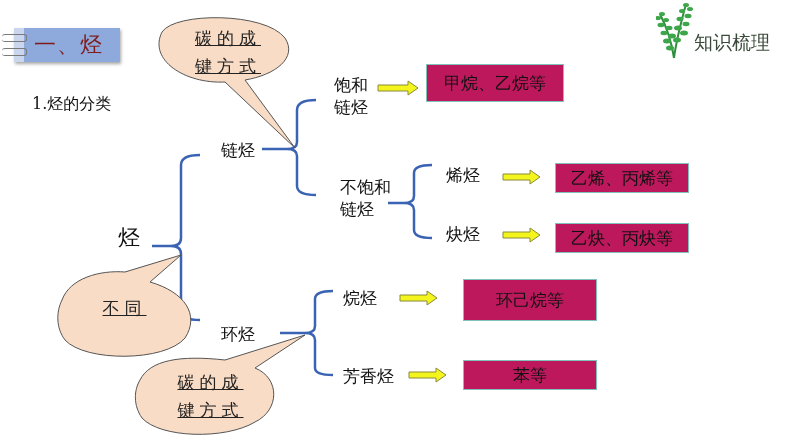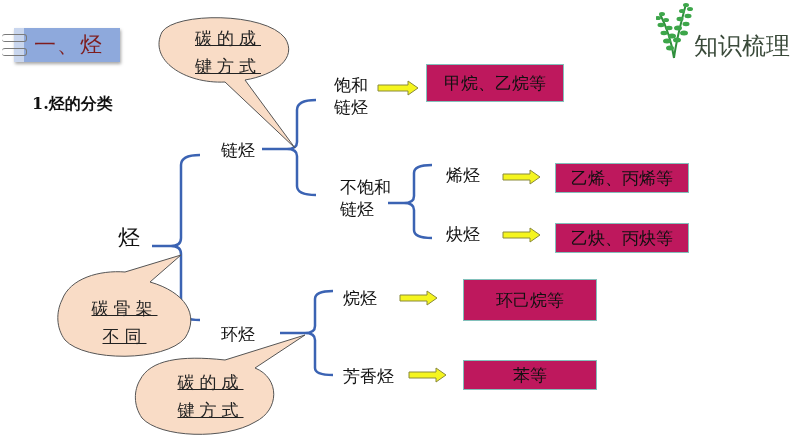--- a/index.html
+++ b/index.html
@@ -5,23 +5,23 @@
   html, body { margin:0; padding:0; background:#ffffff; }
   body { width:794px; height:447px; position:relative; overflow:hidden;
          font-family:"DejaVu Sans","Liberation Sans",sans-serif; color:#111; }
   .abs { position:absolute; }
   .section-tab { left:14px; top:28px; width:106px; height:34px;
                  background:#8ea9dc; box-shadow:1px 2px 3px rgba(0,0,0,0.35); }
   .section-tab .strip { position:absolute; left:0; top:0; width:10px; height:34px; background:#c9d6ee; }
   .section-tab .ring { position:absolute; left:-12px; width:24px; height:6px; border-radius:3px;
                        border:1.5px solid #7a7a7a; border-left:none; background:transparent; }
   .section-tab .label { position:absolute; left:20px; top:2px; font-size:22px; color:#7f1d1d; letter-spacing:1px; }
-  .sub-heading { left:32px; top:94px; font-size:16px; font-weight:bold; font-family:"DejaVu Serif","Liberation Serif",serif; }
+  .sub-heading { left:32px; top:94px; font-size:16px; font-weight:normal; font-family:"DejaVu Serif","Liberation Serif",serif; }
   .brand { left:656px; top:0px; width:140px; height:70px; }
-  .brand .text { position:absolute; left:38px; top:30px; font-size:24px; color:#3a4a3a; }
+  .brand .text { position:absolute; left:38px; top:30px; font-size:19px; color:#3a4a3a; }
   .node { font-size:17px; white-space:nowrap; line-height:22px;text-align:right; }
   .node.big { font-size:22px; }
   .box { border:1.5px solid #82c0bb; background:#be185d; display:flex; align-items:center; justify-content:center;
          font-size:17px; white-space:nowrap; }
   svg.lines { position:absolute; left:0; top:0; }
   .bubble-text { position:absolute; font-family:"DejaVu Serif","Liberation Serif",serif; font-size:17px;
                  text-align:center; letter-spacing:5px; line-height:28px; color:#222;text-decoration:underline; }
 </style>
 </head>
 <body>
@@ -93,21 +93,20 @@
     <path d="M62 300 C70 278 100 270 125 272 L181 255 L150 282 C185 292 200 315 185 338 C165 362 85 362 65 340 C56 328 56 312 62 300 Z"></path>
     <path d="M140 380 C150 360 180 355 225 360 L305 335 L255 368 C280 378 280 410 255 422 C225 440 160 438 142 418 C133 405 134 390 140 380 Z"></path>
   </g>
 </svg>
 
 <div class="bubble-text" style="left:178px;top:24px;width:100px">
   <div>碳的成</div>
   <div>键方式</div>
 </div>
 <div class="bubble-text" style="left:72px;top:294px;width:105px">
-  <div>碳骨架</div>
   <div>不同</div>
 </div>
 <div class="bubble-text" style="left:158px;top:368px;width:105px">
   <div>碳的成</div>
   <div>键方式</div>
 </div>
 
 <div class="abs node big" style="left:118px;top:227px">烃</div>
 <div class="abs node" style="left:221px;top:139px">链烃</div>
 <div class="abs node" style="left:221px;top:323px">环烃</div>

